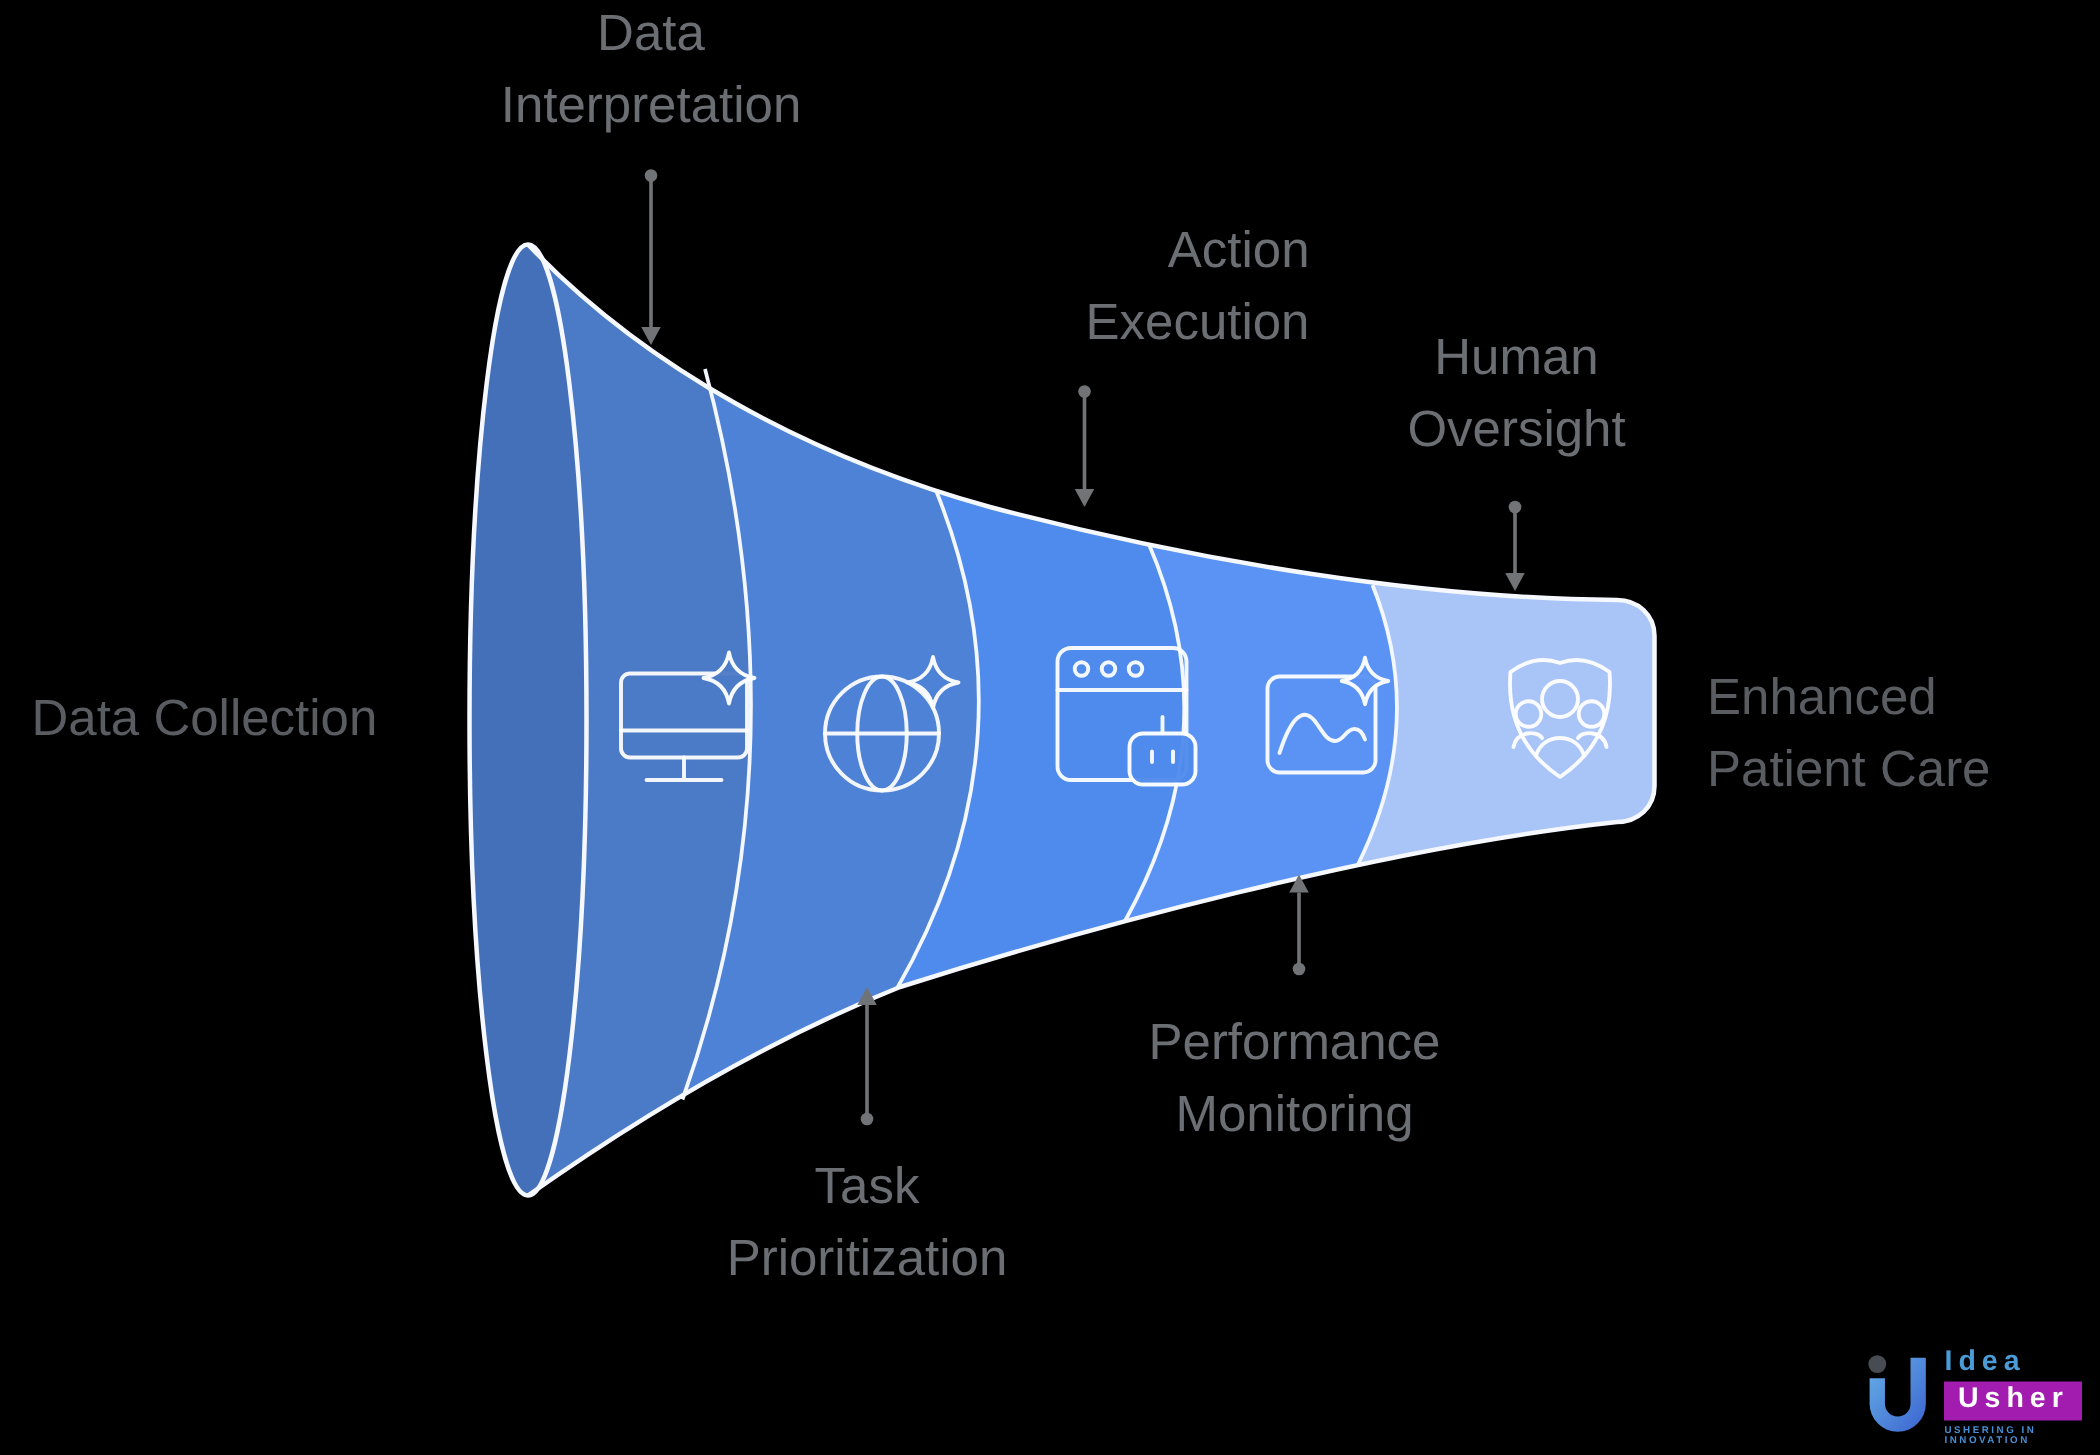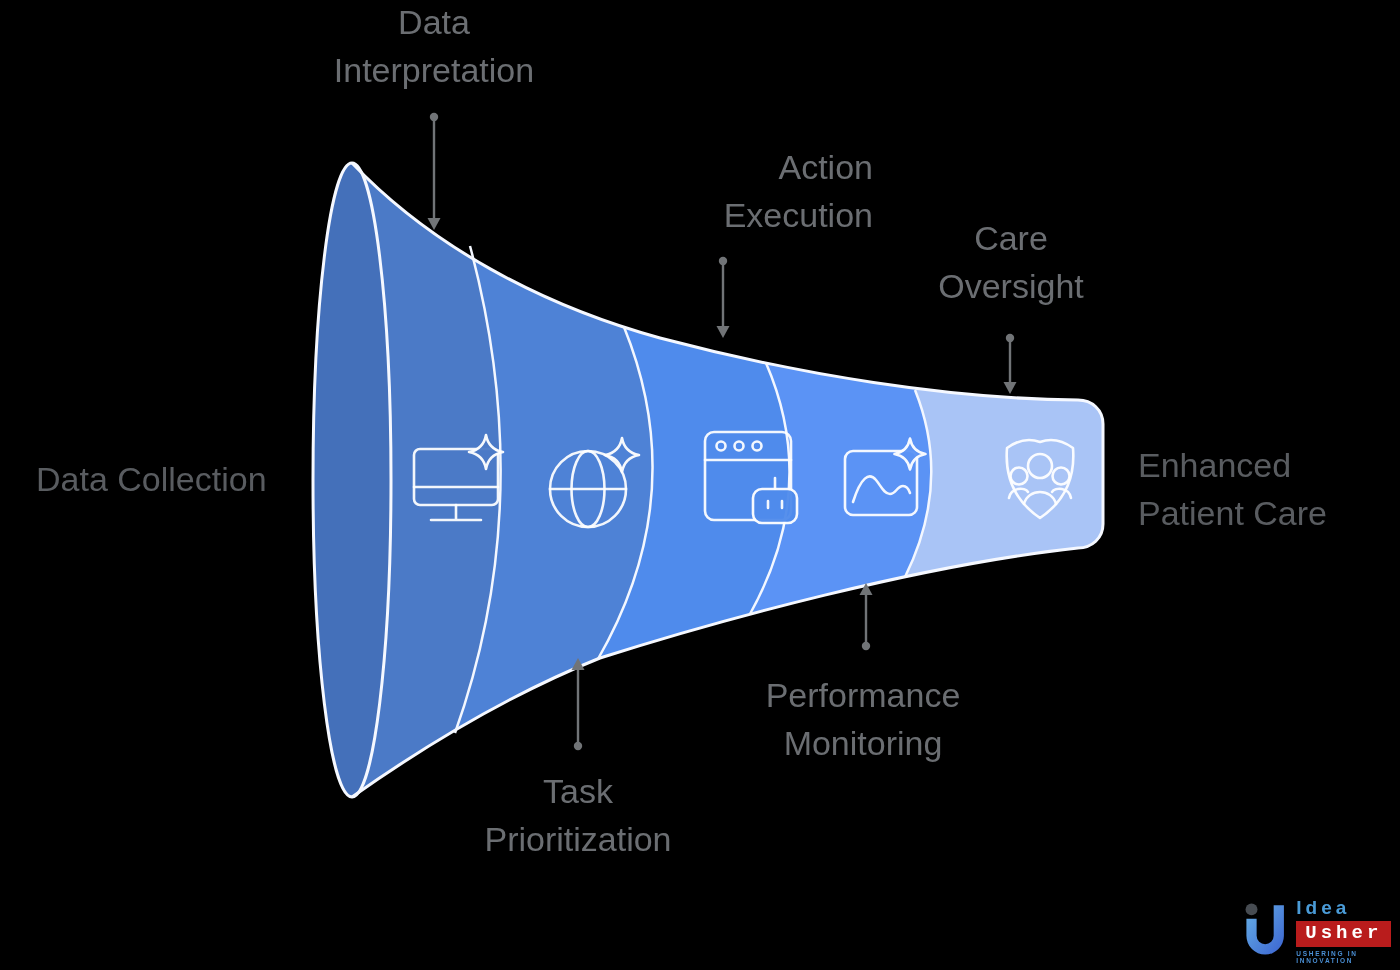--- a/index.html
+++ b/index.html
@@ -21,22 +21,22 @@
   #diagram-svg{position:absolute;left:0;top:0;}
   .outline{fill:none;stroke:#f5f8ff;stroke-width:3;}
   .boundary{fill:none;stroke:#f3f7ff;stroke-width:2.5;}
   .ic{fill:none;stroke:#ffffff;stroke-width:2.6;stroke-linecap:round;stroke-linejoin:round;opacity:.93;}
   .ic-fill{stroke:#ffffff;stroke-width:2.6;stroke-linejoin:round;opacity:.95;}
   .arrow-line{stroke-width:2.4;}
   
   .logo{position:absolute;left:1243px;top:897px;display:flex;align-items:flex-start;gap:9px;}
   .logo-text{display:flex;flex-direction:column;align-items:flex-start;}
   .logo-word1{font-size:19px;font-weight:700;letter-spacing:4px;color:#4a9bd7;line-height:22px;}
-  .logo-word2{font-size:19px;font-weight:700;letter-spacing:4px;color:#ffffff;background:#b91c1c;
-              padding:1px 9px 3px 9px;line-height:22px;margin-top:2px;font-family:Liberation Mono, monospace;}
+  .logo-word2{font-size:19px;font-weight:700;letter-spacing:4px;color:#ffffff;background:#a21caf;
+              padding:1px 9px 3px 9px;line-height:22px;margin-top:2px;}
   .logo-tagline{font-size:6.5px;font-weight:700;letter-spacing:1.7px;color:#4a8fd4;margin-top:3px;}
 </style>
 </head>
 <body>
 
 <svg id="diagram-svg" width="1400" height="970" viewBox="0 0 1400 970">
   <defs>
     <clipPath id="funnelClip">
       <path d="M352,163 C430,245 540,305 660,338 C800,375 950,399 1078,400
                C1092,400 1103,410 1103,424 L1103,524 C1103,538 1092,548 1078,548
@@ -151,30 +151,30 @@
     </g>
   </g>
 </svg>
 
 <div class="stage-label" style="left:284px;top:-2px;">Data
 Interpretation</div>
 
 <div class="stage-label" style="left:573px;top:143px;text-align:right;">Action
 Execution</div>
 
-<div class="stage-label" style="left:861px;top:214px;">Care
+<div class="stage-label" style="left:861px;top:214px;">Human
 Oversight</div>
 
 <div class="stage-label" style="left:428px;top:767px;">Task
 Prioritization</div>
 
 <div class="stage-label" style="left:713px;top:671px;">Performance
 Monitoring</div>
 
-<div class="side-label" style="left:21px;top:455px;margin-left:15px;">Data Collection</div>
+<div class="side-label" style="left:21px;top:455px;">Data Collection</div>
 
 <div class="side-label" style="left:1138px;top:431px;margin-top:10px;">Enhanced
 Patient Care</div>
 
 <div class="logo">
   <svg width="52" height="64" viewBox="0 0 52 64">
     <circle cx="10" cy="9" r="7" fill="#474c52"></circle>
     <path d="M4,20 L4,40 A22,22 0 0 0 48,40 L48,4 L36,4 L36,40 A10,10 0 0 1 16,40 L16,20 Z" fill="url(#logoGrad)"></path>
   </svg>
   <div class="logo-text">

